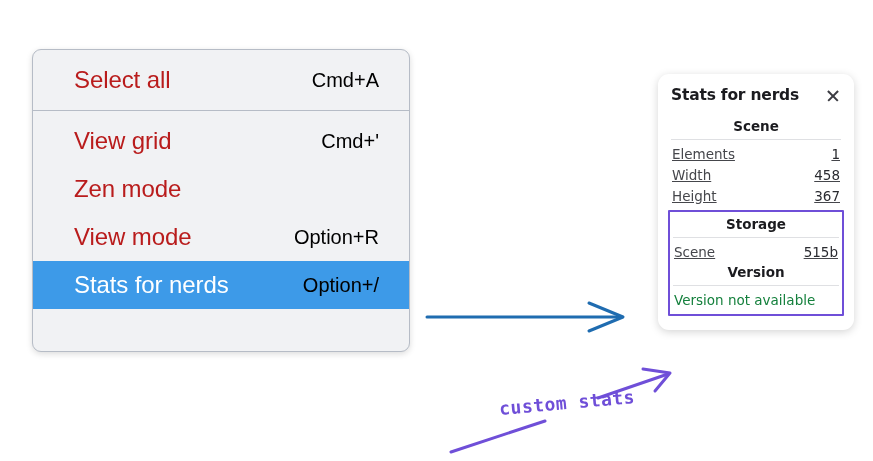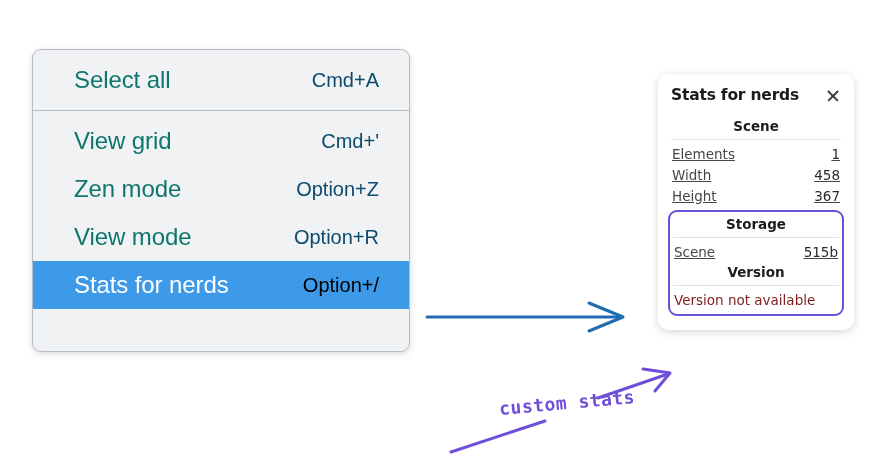--- a/index.html
+++ b/index.html
@@ -41,27 +41,27 @@
     display: flex;
     align-items: center;
     justify-content: space-between;
     height: 48px;
     padding: 0 30px 0 41px;
     box-sizing: border-box;
     cursor: default;
   }
   .menu-item .mi-label {
     font-size: 24px;
-    color: #0f766e;
+    color: #b91c1c;
     letter-spacing: -0.1px;
     white-space: nowrap;
   }
   .menu-item .mi-shortcut {
     font-size: 20px;
-    color: #0c4a6e;
+    color: #000000;
     white-space: nowrap;
   }
   .menu-item.selected {
     background: #3d9ae8;
   }
   .menu-item.selected .mi-label {
     color: #ffffff;
   }
   .menu-item.selected .mi-shortcut {
     color: #000000;
@@ -128,31 +128,31 @@
     align-items: baseline;
     justify-content: space-between;
     font-size: 13.5px;
     color: #45464b;
     padding: 2.5px 1px;
     text-decoration: underline;
   }
   .stat-row .sv { color: #2a2b30; }
   .stat-note {
     font-size: 13.5px;
-    color: #7f1d1d;
+    color: #15803d;
     padding: 3px 1px;
     white-space: nowrap;
   }
 
   
   #custom-stats-box {
     border: 2px solid #6f4fd8;
     margin: 4px -3px 0 -3px;
     padding: 2px 3px 3px 3px;
-    border-radius: 9px;
+    border-radius: 1px;
   }
 
   
   #annotations {
     position: absolute;
     left: 0; top: 0;
     width: 873px; height: 461px;
     pointer-events: none;
   }
   #handwritten-label {
@@ -182,21 +182,20 @@
 
   <div class="menu-divider"></div>
 
   <div class="menu-group">
     <div class="menu-item">
       <span class="mi-label">View grid</span>
       <span class="mi-shortcut">Cmd+'</span>
     </div>
     <div class="menu-item">
       <span class="mi-label">Zen mode</span>
-      <span class="mi-shortcut">Option+Z</span>
     </div>
     <div class="menu-item">
       <span class="mi-label">View mode</span>
       <span class="mi-shortcut">Option+R</span>
     </div>
     <div class="menu-item selected">
       <span class="mi-label">Stats for nerds</span>
       <span class="mi-shortcut">Option+/</span>
     </div>
   </div>

